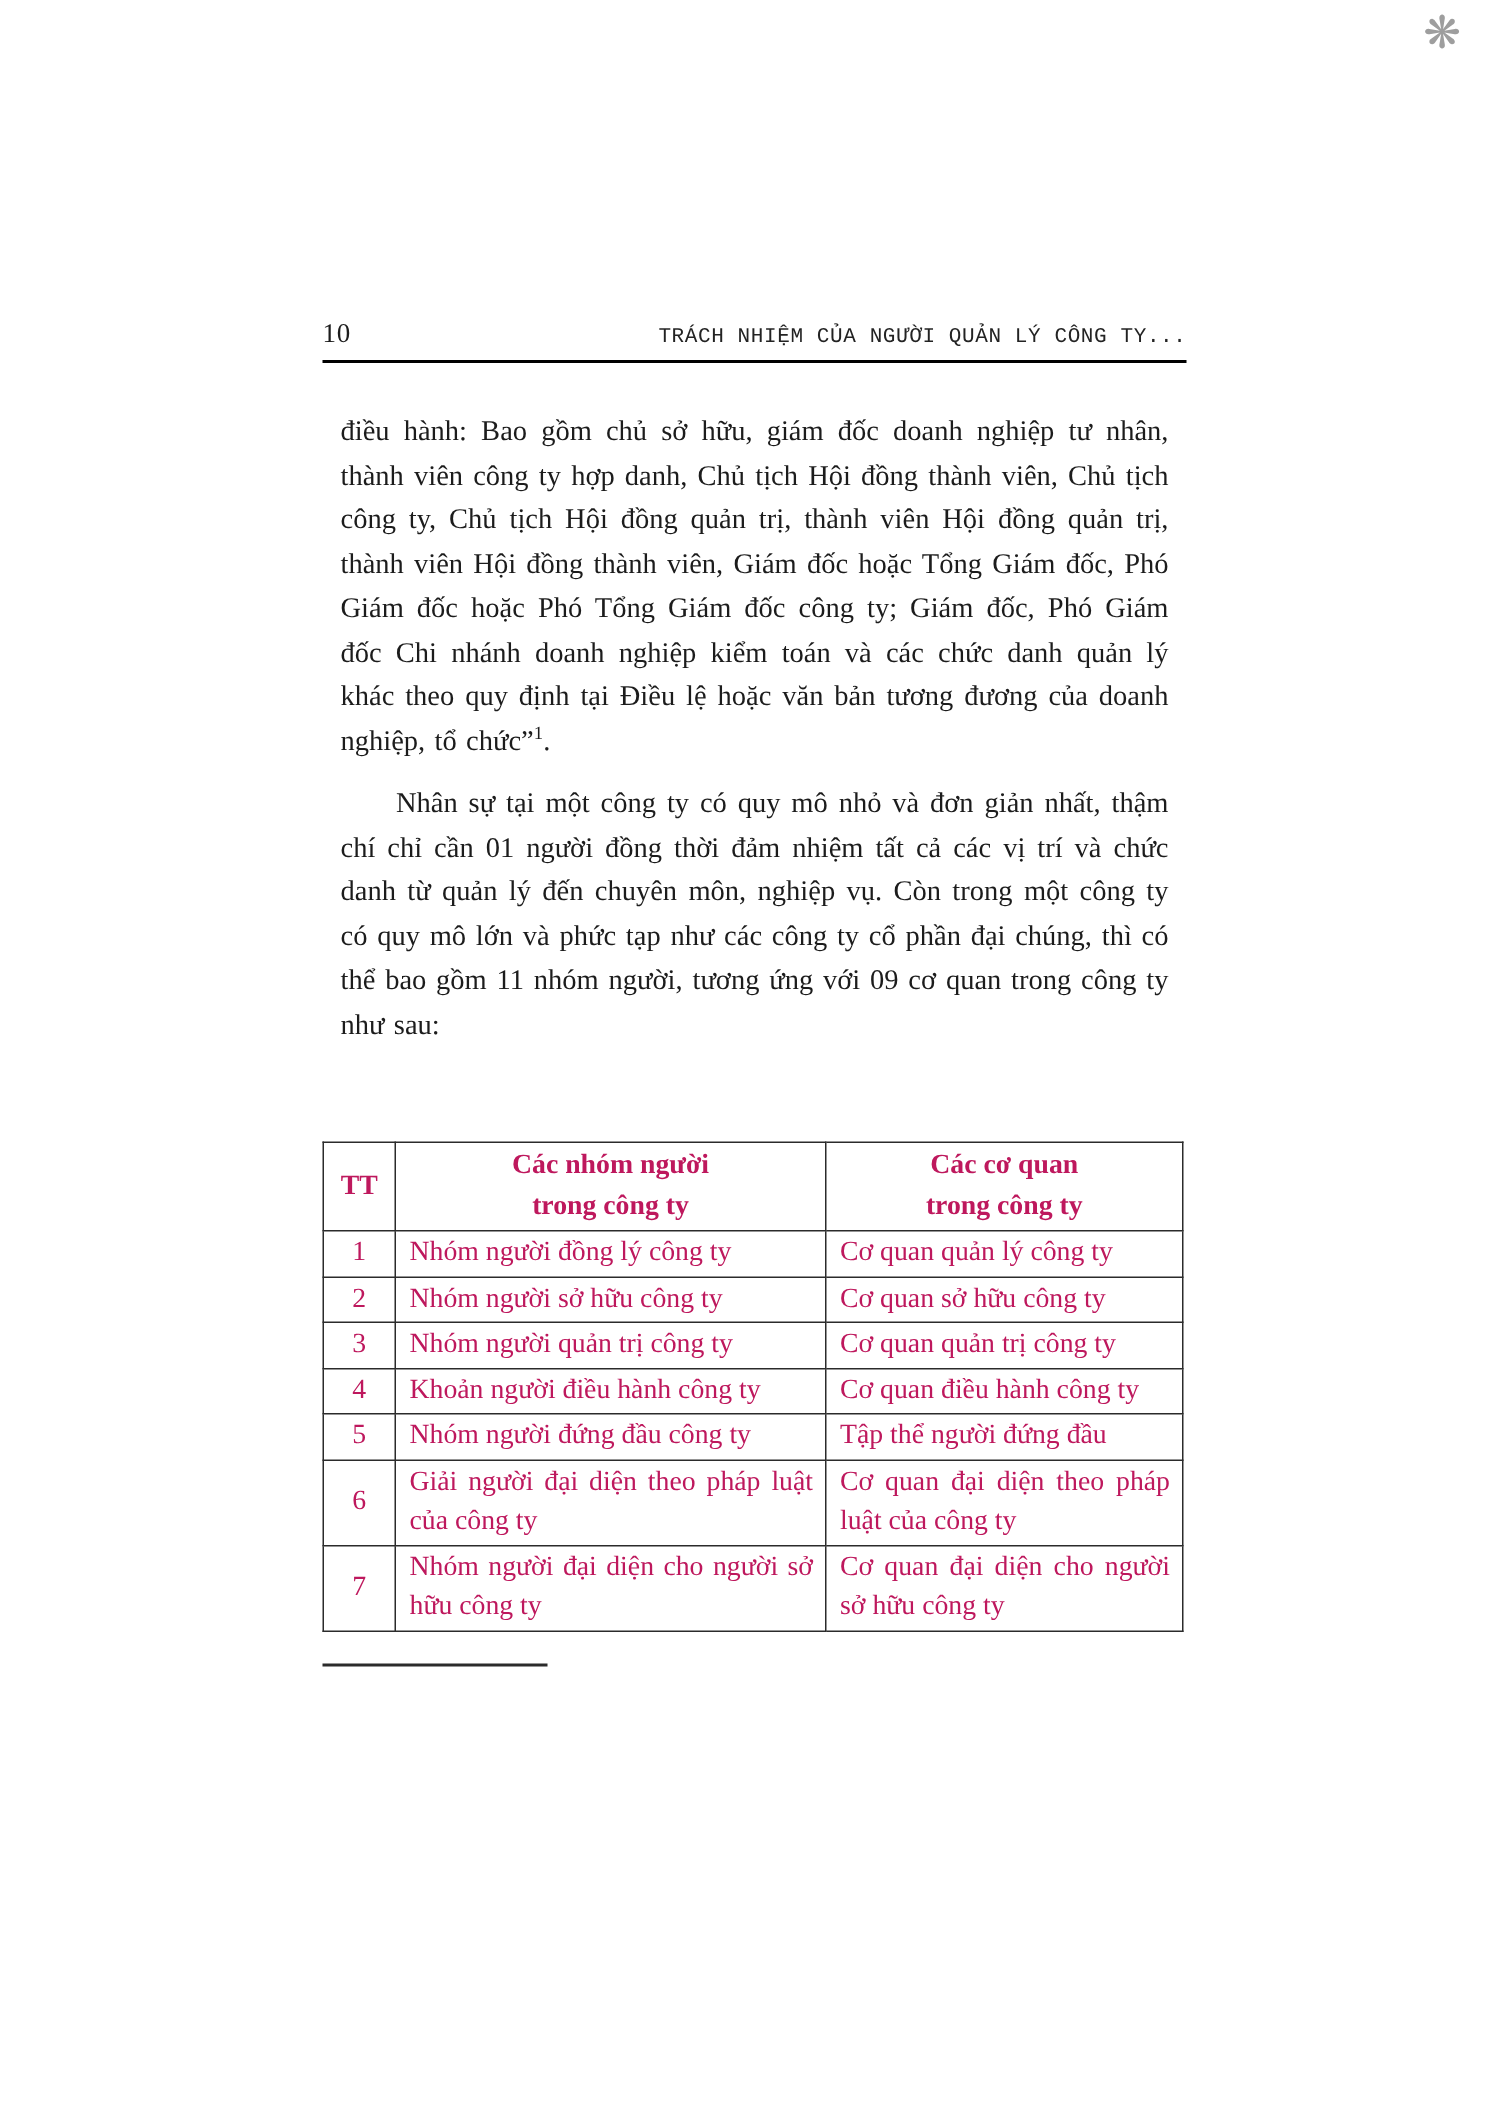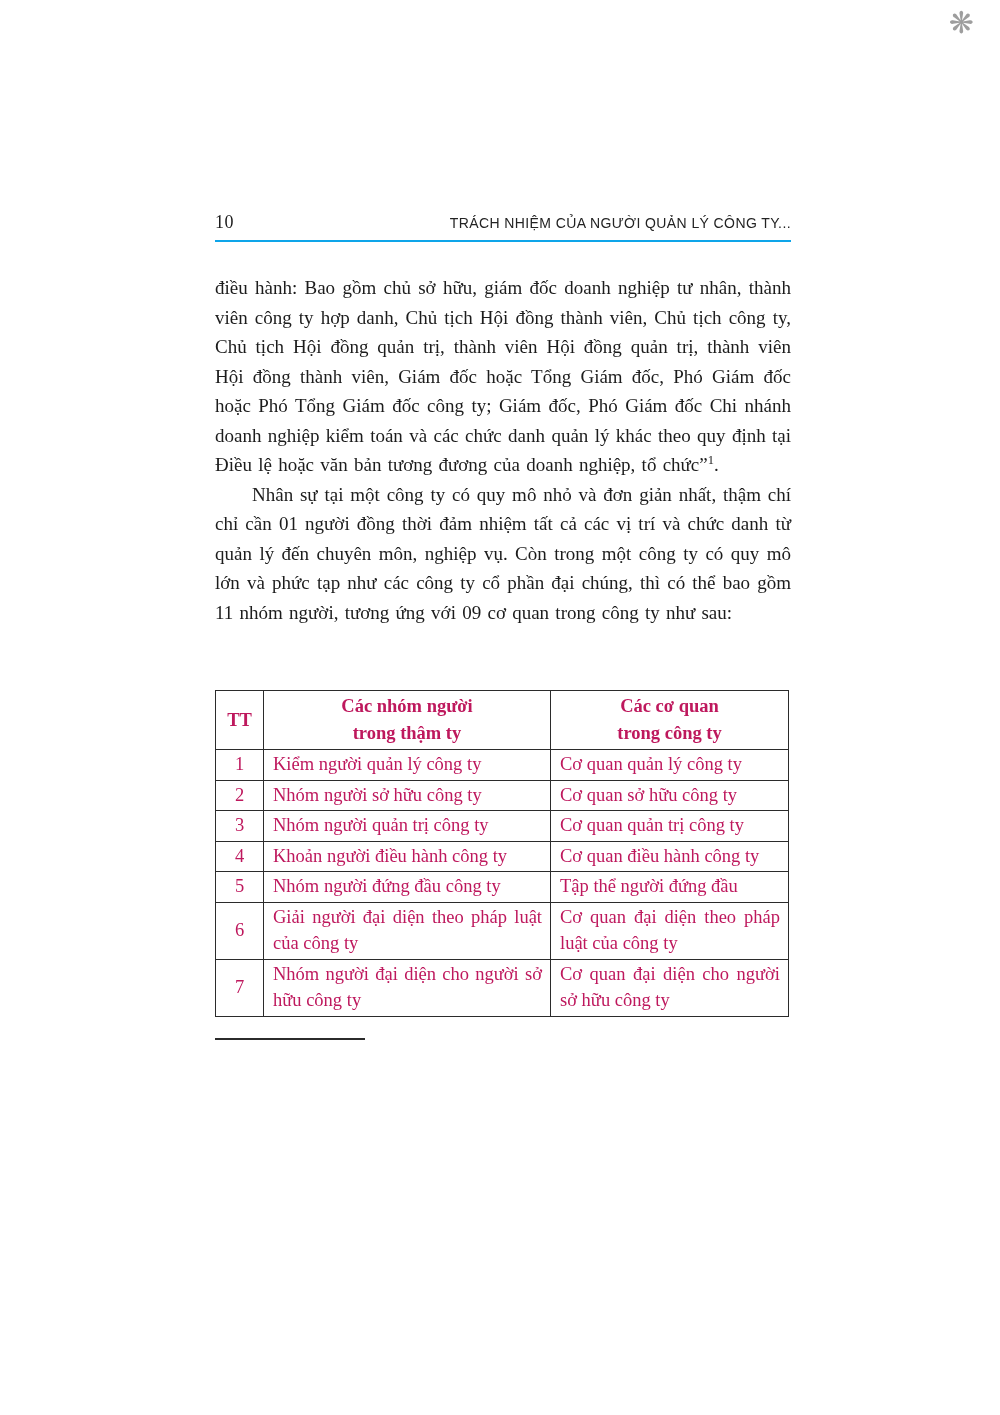--- a/index.html
+++ b/index.html
@@ -25,36 +25,36 @@
   .content {
     position: absolute;
     left: 215px;
     top: 212px;
     width: 576px;
   }
   .running-header {
     display: flex;
     justify-content: space-between;
     align-items: baseline;
-    border-bottom: 2px solid #0ea5e9;
+    border-bottom: 2px solid #000000;
     padding-bottom: 7px;
   }
   .page-number {
     font-size: 18px;
     letter-spacing: 0.5px;
   }
   .running-title {
-    font-family: Liberation Sans, sans-serif;
+    font-family: Liberation Mono, monospace;
     font-size: 14px;
     letter-spacing: 0.4px;
     color: #232323;
   }
   .body-text { margin-top: 31px; }
   .par {
-    margin: 0;
+    margin: 12px;
     font-size: 19px;
     line-height: 29.5px;
     text-align: justify;
     word-spacing: 1.5px;
   }
   .par.indent { text-indent: 37px; }
   .fn-ref {
     font-size: 12.5px;
     line-height: 0;
     vertical-align: super;
@@ -125,29 +125,29 @@
     <main class="body-text">
       <p class="par"><span>điều hành: Bao gồm chủ sở hữu, giám đốc doanh nghiệp tư nhân, thành viên công ty hợp danh, Chủ tịch Hội đồng thành viên, Chủ tịch công ty, Chủ tịch Hội đồng quản trị, thành viên Hội đồng quản trị, thành viên Hội đồng thành viên, Giám đốc hoặc Tổng Giám đốc, Phó Giám đốc hoặc Phó Tổng Giám đốc công ty; Giám đốc, Phó Giám đốc Chi nhánh doanh nghiệp kiểm toán và các chức danh quản lý khác theo quy định tại Điều lệ hoặc văn bản tương đương của doanh nghiệp, tổ chức”</span><sup class="fn-ref">1</sup><span>.</span></p>
       <p class="par indent">Nhân sự tại một công ty có quy mô nhỏ và đơn giản nhất, thậm chí chỉ cần 01 người đồng thời đảm nhiệm tất cả các vị trí và chức danh từ quản lý đến chuyên môn, nghiệp vụ. Còn trong một công ty có quy mô lớn và phức tạp như các công ty cổ phần đại chúng, thì có thể bao gồm 11 nhóm người, tương ứng với 09 cơ quan trong công ty như sau:</p>
     </main>
 
     <table class="data-table">
       <thead>
         <tr>
           <th class="col-tt">TT</th>
           <th class="col-group">Các nhóm người
-trong thậm ty</th>
+trong công ty</th>
           <th class="col-organ">Các cơ quan
 trong công ty</th>
         </tr>
       </thead>
       <tbody>
         <tr>
           <td class="tt">1</td>
-          <td class="group">Kiểm người quản lý công ty</td>
+          <td class="group">Nhóm người đồng lý công ty</td>
           <td class="organ">Cơ quan quản lý công ty</td>
         </tr>
         <tr>
           <td class="tt">2</td>
           <td class="group">Nhóm người sở hữu công ty</td>
           <td class="organ">Cơ quan sở hữu công ty</td>
         </tr>
         <tr>
           <td class="tt">3</td>
           <td class="group">Nhóm người quản trị công ty</td>

